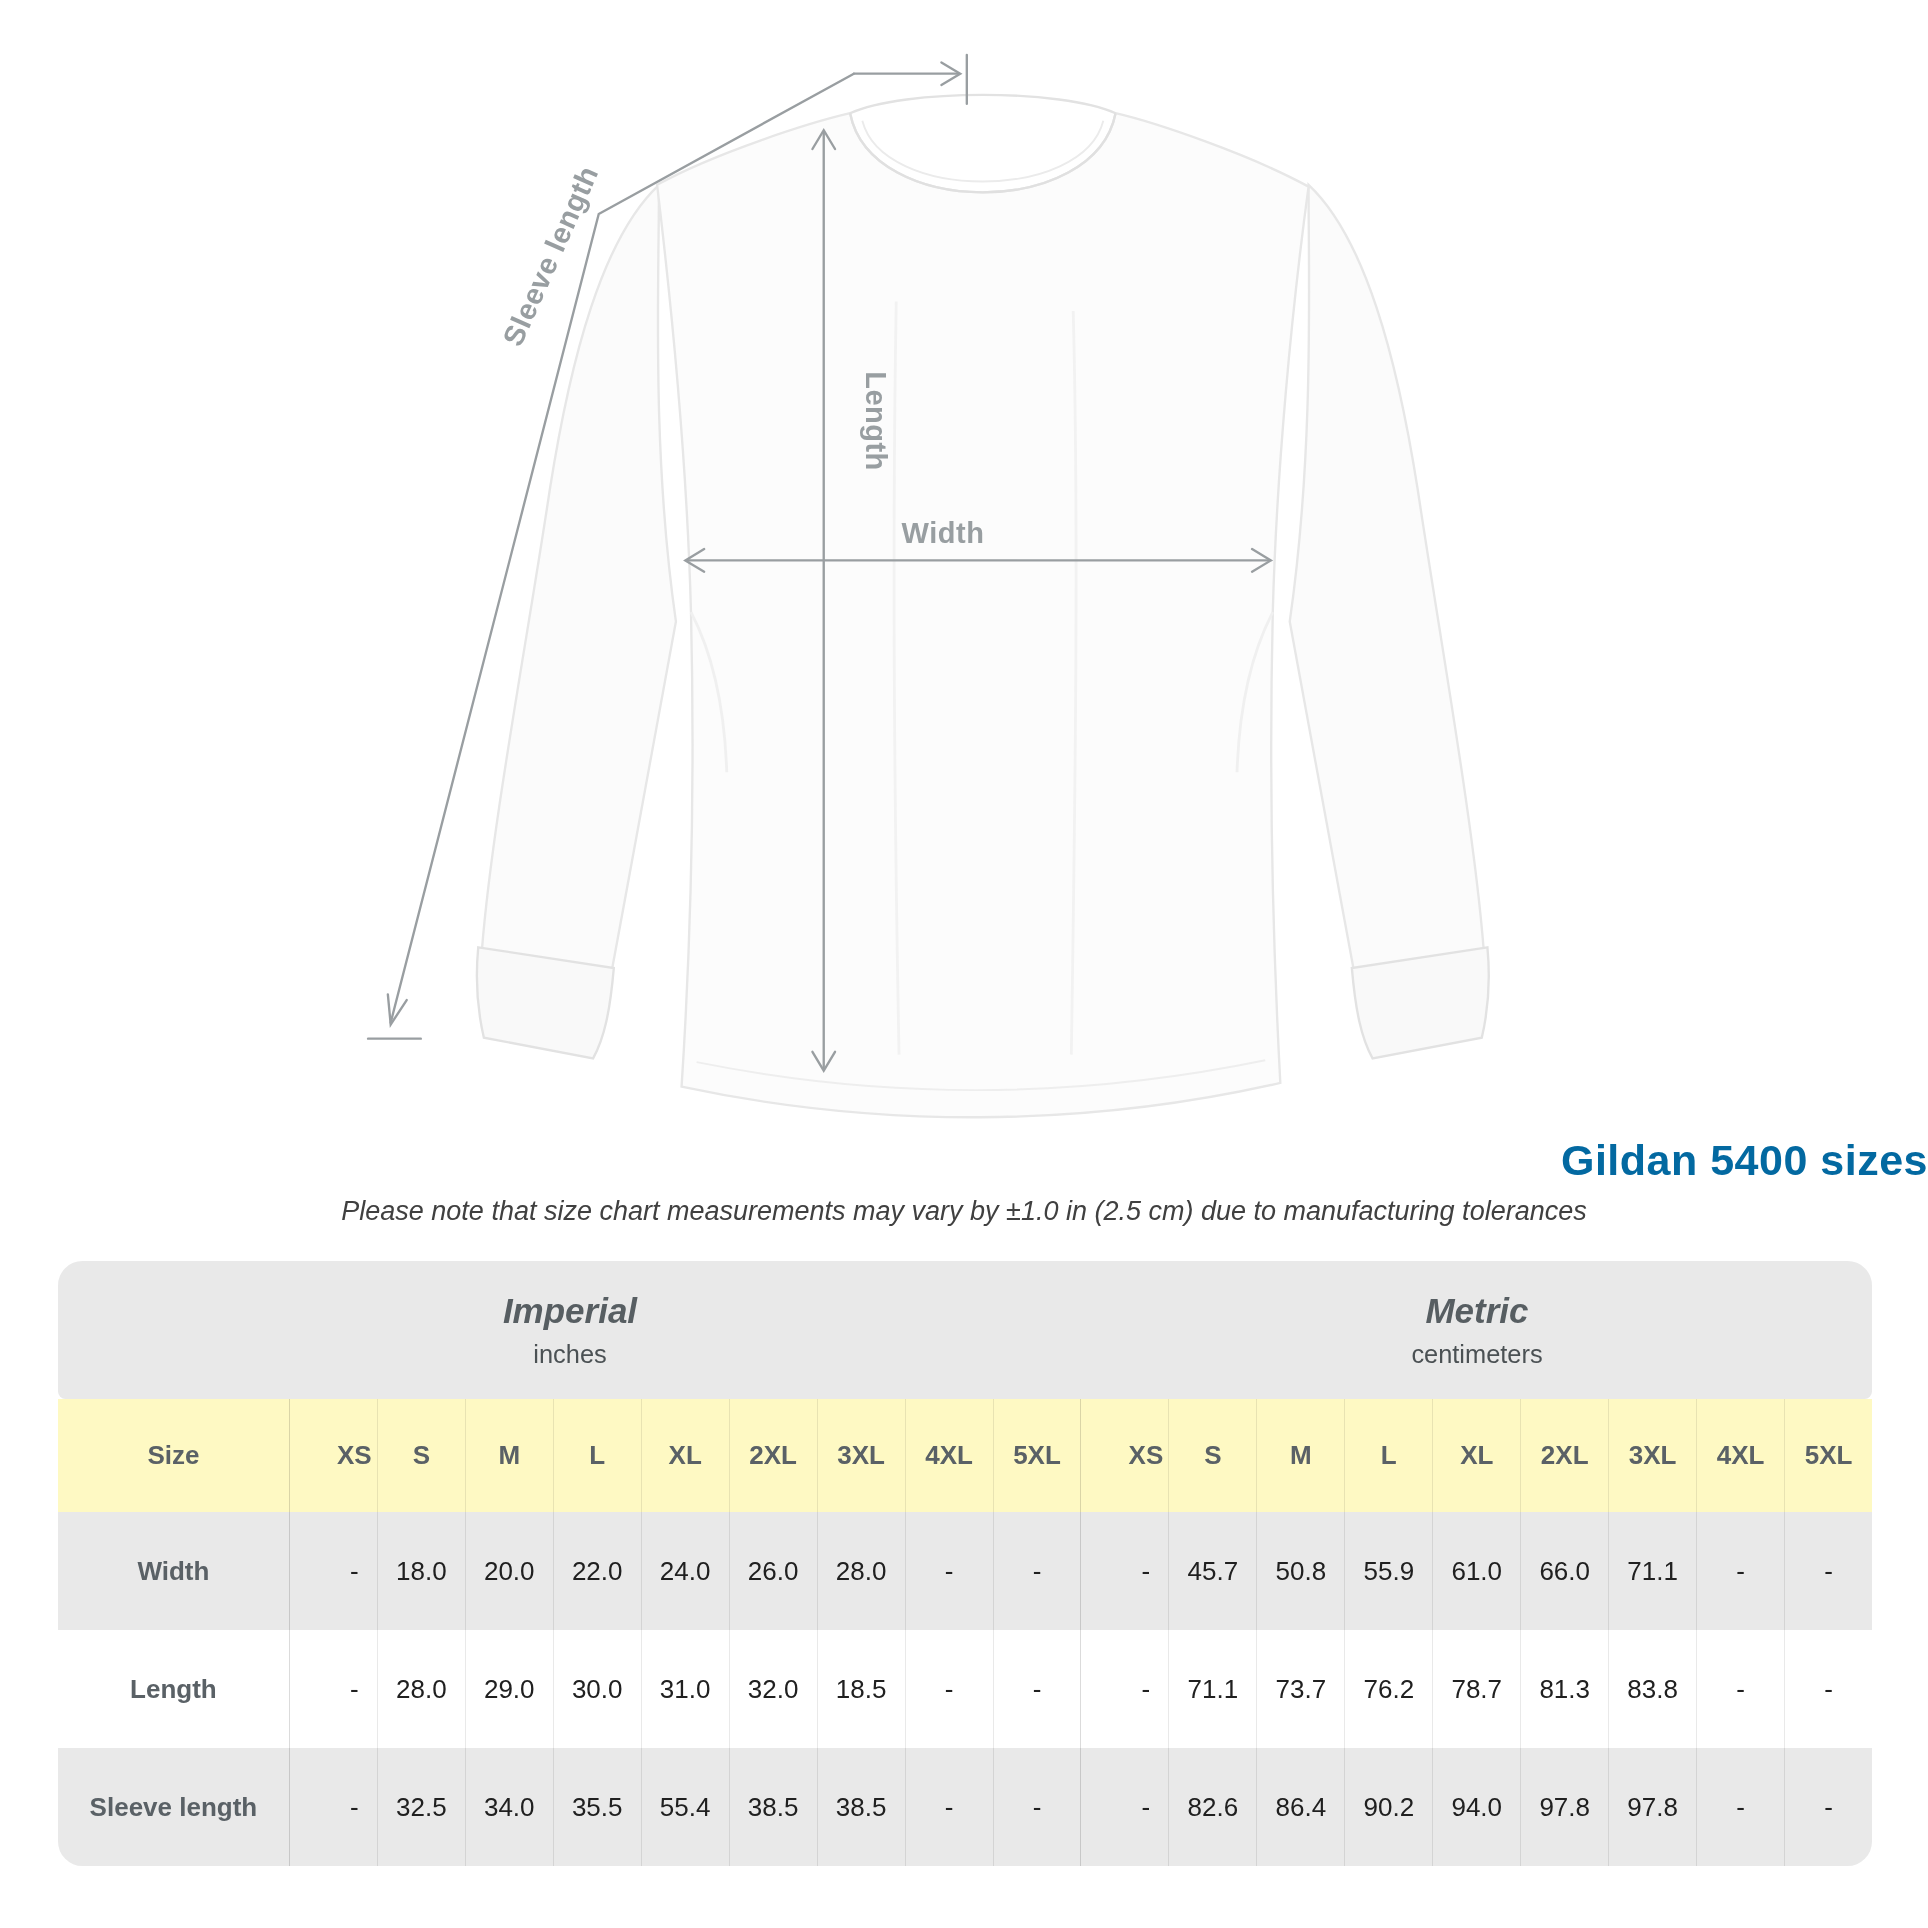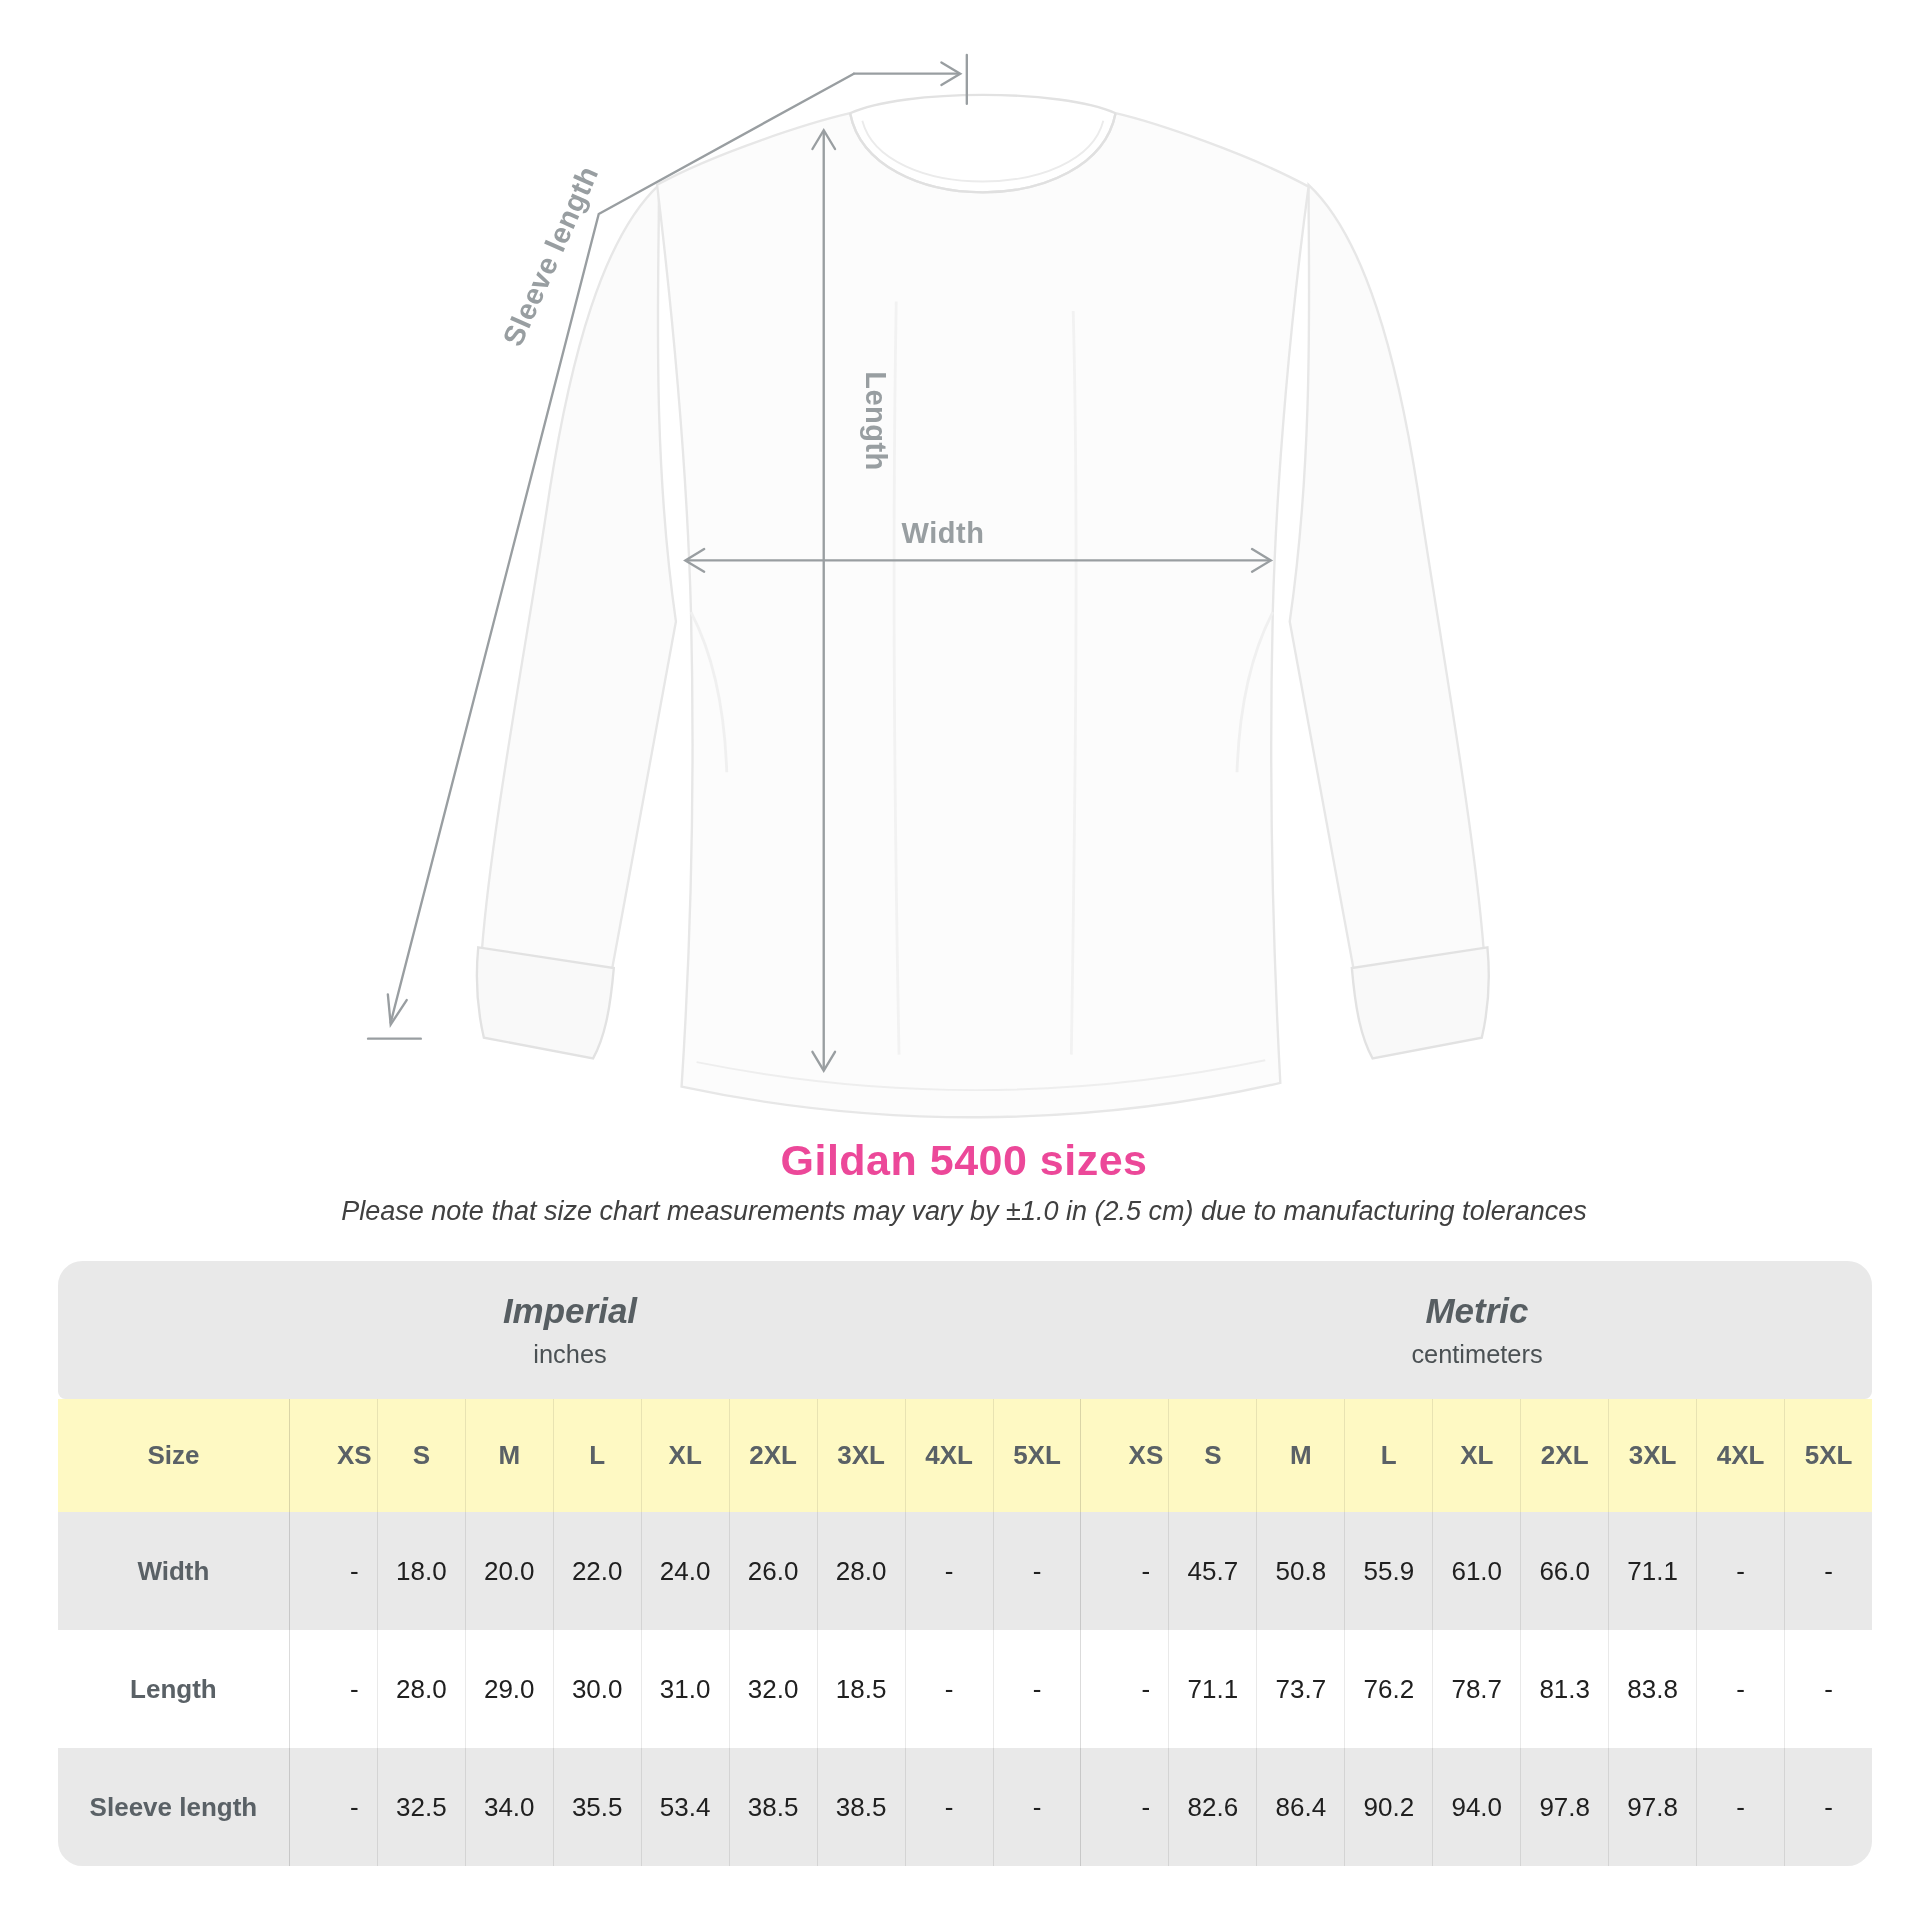--- a/index.html
+++ b/index.html
@@ -10,22 +10,22 @@
   }
   .diagram-svg { position:absolute; left:0; top:0; width:1928px; height:1262px; }
   .dim-label {
     position:absolute; font-weight:bold; color:#989ea1;
     font-size:29px; letter-spacing:0.5px; white-space:nowrap;
   }
   .dim-label.sleeve { left:551px; top:256px; transform:translate(-50%,-50%) rotate(-66deg); }
   .dim-label.length { left:875px; top:421px; transform:translate(-50%,-50%) rotate(90deg); }
   .dim-label.width  { left:943px; top:533px; transform:translate(-50%,-50%); }
   .page-title {
-    position:absolute; top:1136px; left:0; width:1928px; text-align:center;
-    font-size:43px; font-weight:bold; color:#ec4899; letter-spacing:0.5px;
+    position:absolute; top:1136px; left:0; width:1928px; text-align:right;
+    font-size:43px; font-weight:bold; color:#0369a1; letter-spacing:0.5px;
   }
   .disclaimer {
     position:absolute; top:1196px; left:0; width:1928px; text-align:center;
     font-size:27px; font-style:italic; color:#404040;
   }
   .size-table { position:absolute; left:58px; top:1261px; width:1814px; }
   .band {
     display:flex; background:#e9e9e9; height:138px;
     border-radius:24.5px 24.5px 7.5px 7.5px;
   }
@@ -190,21 +190,21 @@
         <div class="cell">83.8</div>
         <div class="cell">-</div>
         <div class="cell">-</div>
       </div>
       <div class="trow gray">
         <div class="cell label">Sleeve length</div>
         <div class="cell group-start">-</div>
         <div class="cell">32.5</div>
         <div class="cell">34.0</div>
         <div class="cell">35.5</div>
-        <div class="cell">53.4</div>
+        <div class="cell">55.4</div>
         <div class="cell">38.5</div>
         <div class="cell">38.5</div>
         <div class="cell">-</div>
         <div class="cell">-</div>
         <div class="cell group-start">-</div>
         <div class="cell">82.6</div>
         <div class="cell">86.4</div>
         <div class="cell">90.2</div>
         <div class="cell">94.0</div>
         <div class="cell">97.8</div>

